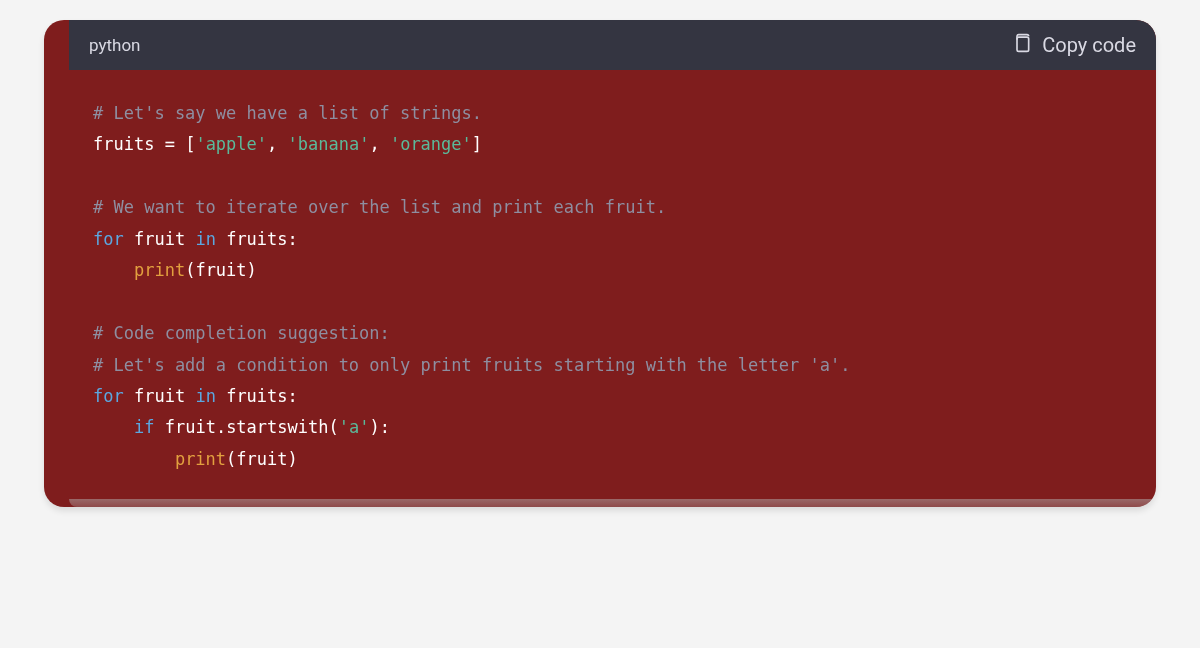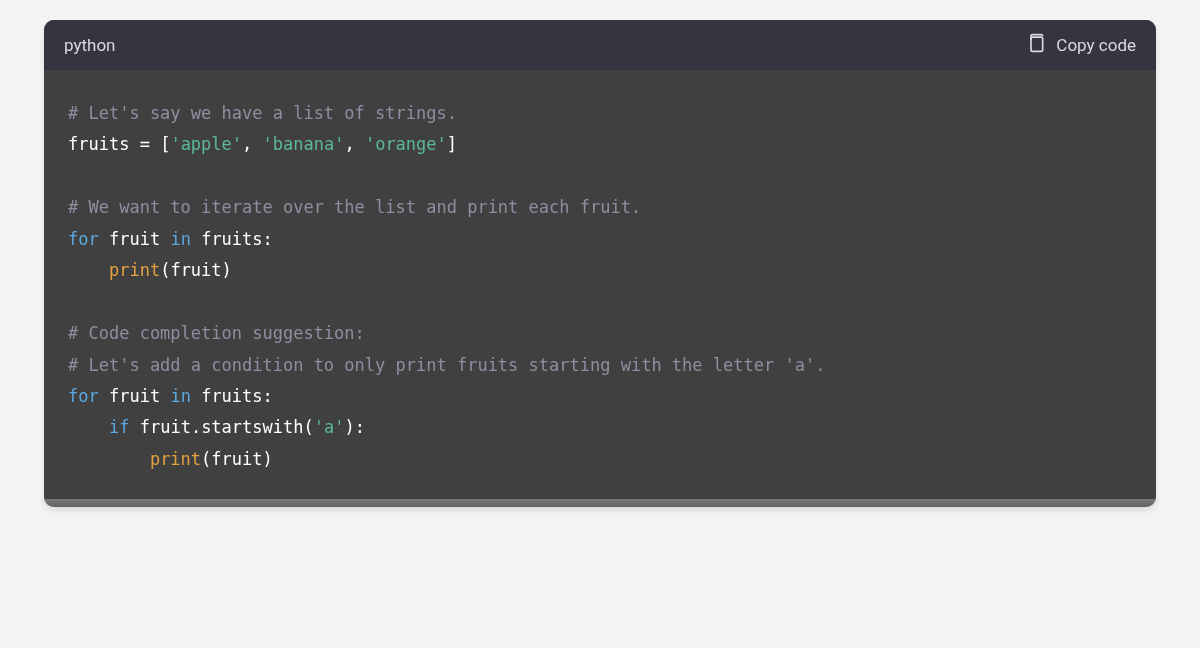--- a/index.html
+++ b/index.html
@@ -8,24 +8,25 @@
       box-sizing: border-box;
     }
     body {
       background: #f4f4f4;
       font-family: -apple-system, BlinkMacSystemFont, "Segoe UI", Roboto, sans-serif;
       width: 1200px;
       height: 648px;
       padding: 20px 44px;
     }
     .code-block {
-      background: #404040;
-      border-radius: 10px;
+      background: #7f1d1d;
+      border-radius: 20px;
       overflow: hidden;
       box-shadow: 0 4px 6px rgba(0,0,0,0.1);
+      padding-left: 25px;
     }
     .code-header {
       background: #343541;
       display: flex;
       justify-content: space-between;
       align-items: center;
       padding: 12px 20px;
       height: 50px;
     }
     .lang-label {
@@ -33,21 +34,21 @@
       font-size: 17px;
       font-weight: 400;
     }
     .copy-button {
       display: flex;
       align-items: center;
       gap: 10px;
       background: none;
       border: none;
       color: #d9d9e3;
-      font-size: 17px;
+      font-size: 20px;
       cursor: pointer;
       font-family: inherit;
     }
     .copy-button svg {
       width: 20px;
       height: 22px;
     }
     .code-body {
       padding: 28px 24px 24px 24px;
       font-family: "SF Mono", "Menlo", "Monaco", "Consolas", monospace;

